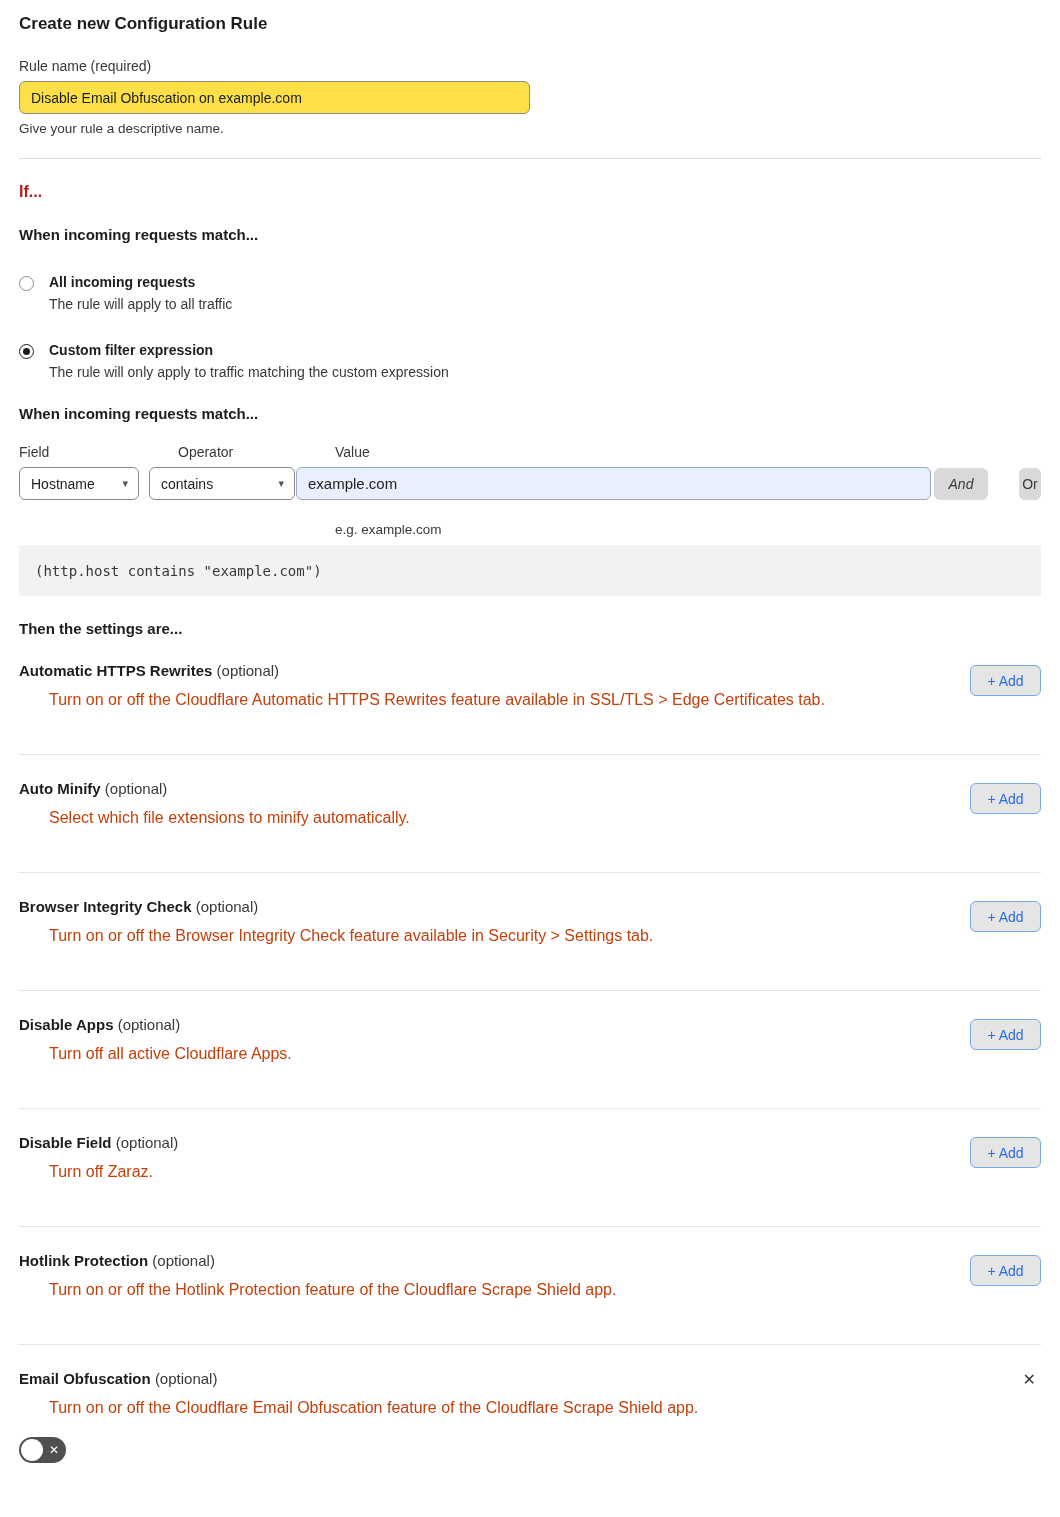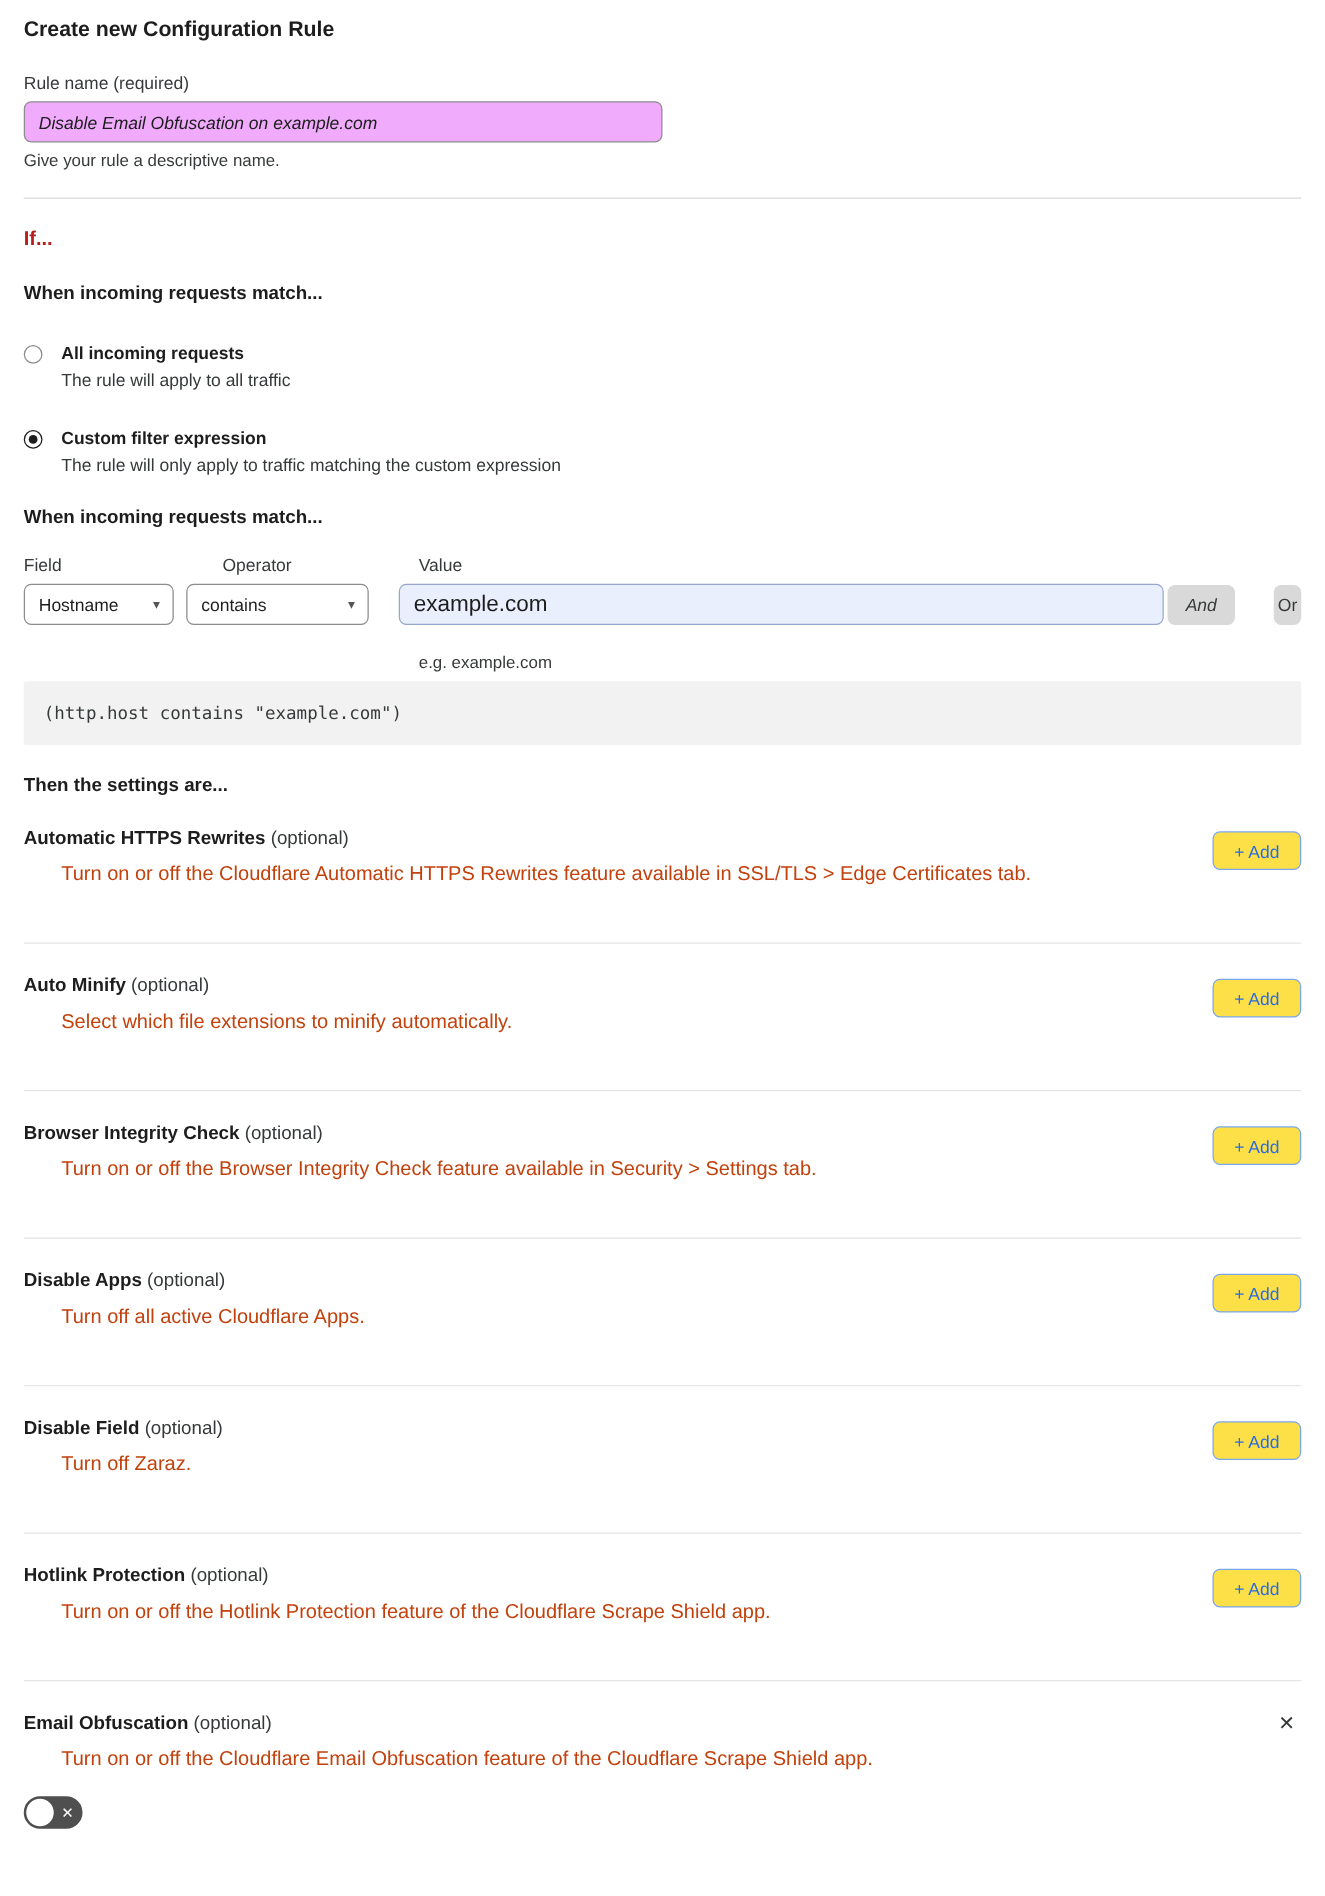--- a/index.html
+++ b/index.html
@@ -11,22 +11,22 @@
   }
   .container { padding: 14px 19px 0 19px; }
 
   .page-title { font-size: 17px; font-weight: 700; color: #1d1d1d; }
 
   .field-label { font-size: 14px; color: #36393a; margin-top: 24px; }
   .rule-name-input {
     margin-top: 7px; width: 511px; height: 33px;
     border: 1px solid #8c8c8c; border-radius: 6px;
     font-family: "Liberation Sans", "DejaVu Sans", sans-serif;
-    font-size: 14px; color: #1d1d1d; padding: 0 11px; background: #f0abfc;
-    display: block; outline: none; font-style: italic;
+    font-size: 14px; color: #1d1d1d; padding: 0 11px; background: #fde047;
+    display: block; outline: none;
   }
   .help-text { font-size: 13.5px; color: #36393a; margin-top: 7px; }
 
   .divider-strong { border: none; border-top: 1px solid #d9d9d9; margin-top: 22px; }
 
   .h-if { font-size: 16px; font-weight: 700; color: #b91c1c; margin-top: 24px; }
   .h-sub { font-size: 15px; font-weight: 700; color: #1d1d1d; margin-top: 25px; }
 
   .radio-row { display: flex; margin-top: 31px; }
   .radio-row + .radio-row { margin-top: 30px; }
@@ -52,24 +52,24 @@
   .builder-row { display: flex; margin-top: 7px; align-items: stretch; }
   .select-box {
     height: 33px; border: 1px solid #8c8c8c; border-radius: 6px; background: #fff;
     display: flex; align-items: center; justify-content: space-between;
     padding: 0 10px 0 11px; font-size: 14px; color: #1d1d1d; cursor: pointer;
   }
   .select-field { width: 120px; }
   .select-operator { width: 146px; margin-left: 10px; }
   .caret { font-size: 11px; color: #555; margin-left: 8px; }
   .value-input {
-    flex: 1; margin-left: 24px; height: 33px;
+    flex: 1; margin-left: 1px; height: 33px;
     background: #e9effc; border: 1px solid #98a7cf; border-radius: 6px;
     font-family: "Liberation Sans", "DejaVu Sans", sans-serif;
-    font-size: 18px; color: #1d1d1d; padding: 0 11px; outline: none;
+    font-size: 15px; color: #1d1d1d; padding: 0 11px; outline: none;
   }
   .conj-btn {
     height: 32px; margin-top: 1px; border: none; border-radius: 6px;
     background: #d9d9d9; color: #36393a; font-size: 14px;
     font-family: "Liberation Sans", "DejaVu Sans", sans-serif; cursor: pointer;
   }
   .btn-and { width: 54px; margin-left: 3px; font-style: italic; }
   .btn-or  { width: 22px; margin-left: 31px; }
   .value-help { font-size: 13.5px; color: #36393a; margin-top: 22px; margin-left: 316px; }
 
@@ -86,21 +86,21 @@
   .h-then { font-size: 15px; font-weight: 700; color: #1d1d1d; margin-top: 24px; }
 
   .setting { position: relative; padding: 25px 0 45px 0; border-bottom: 1px solid #e5e5e5; }
   .setting.last { border-bottom: none; padding-bottom: 0; }
   .setting-title-line { font-size: 15px; }
   .setting-title { font-weight: 700; color: #1d1d1d; }
   .setting-optional { color: #36393a; font-weight: 400; }
   .setting-desc { font-size: 16px; color: #c2410c; margin-top: 12px; margin-left: 30px; }
   .add-btn {
     position: absolute; right: 0; top: 28px;
-    width: 71px; height: 31px; background: #fde047;
+    width: 71px; height: 31px; background: #e5e5e5;
     border: 1px solid #7aa6ea; border-radius: 6px;
     color: #2c6ce0; font-size: 14px;
     font-family: "Liberation Sans", "DejaVu Sans", sans-serif; cursor: pointer;
   }
   .close-btn {
     position: absolute; right: 5px; top: 27px;
     background: none; border: none; font-size: 16px; color: #36393a;
     cursor: pointer; line-height: 1;
     font-family: "Liberation Sans", "DejaVu Sans", sans-serif;
   }

